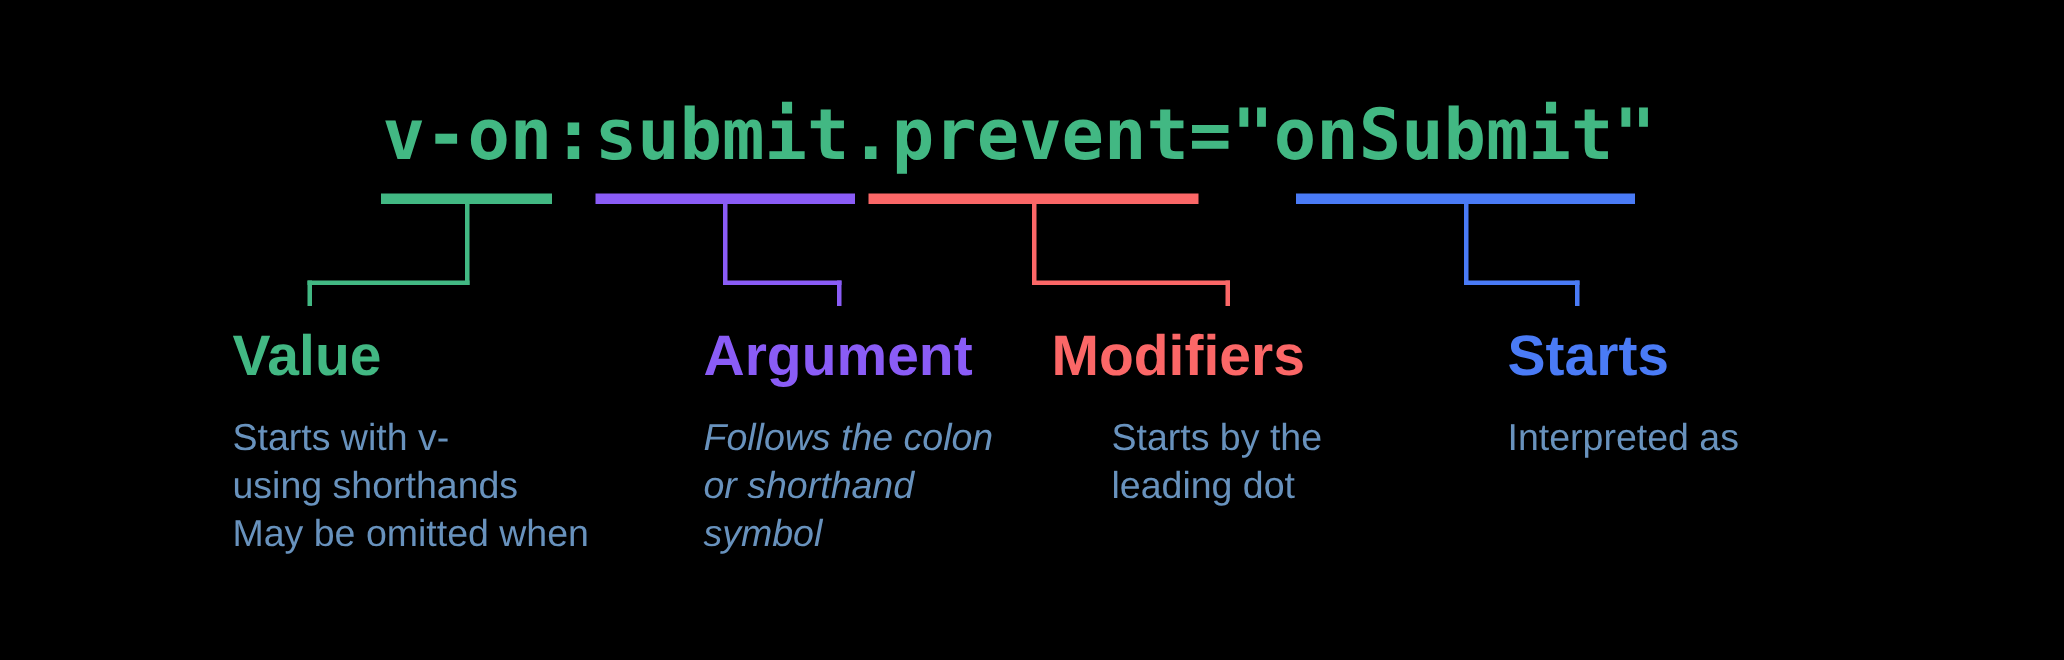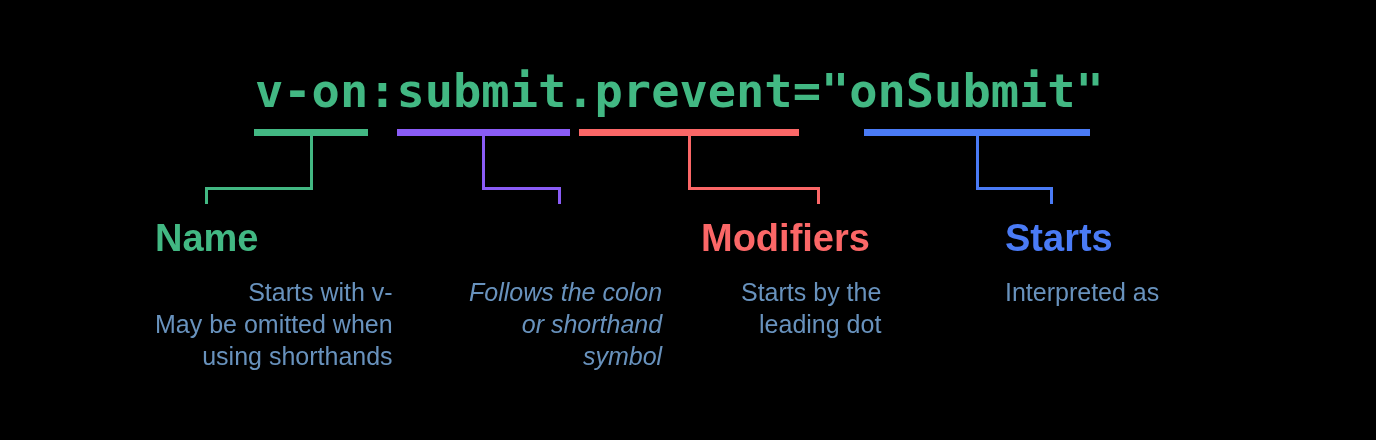--- a/index.html
+++ b/index.html
@@ -59,50 +59,50 @@
   }
   .label-name{left:155px;color:var(--green);}
   .label-argument{left:469px;color:var(--purple);}
   .label-modifiers{left:701px;color:var(--red);}
   .label-value{left:1005px;color:var(--blue);}
   
   .desc{
     position:absolute;top:276px;
     font-size:25px;line-height:32px;
     color:var(--desc);
-    text-align:right;
   }
   .desc div{white-space:nowrap;}
   .desc-name{left:155px;}
   .desc-argument{left:469px;font-style:italic;}
   .desc-modifiers{left:741px;}
   .desc-value{left:1005px;}
 </style>
 </head>
 <body>
 
 <div class="canvas">
 
   <div class="code-line">v-on:submit.prevent="onSubmit"</div>
 
   <div class="bar bar-name"></div>
   <div class="conn-v1 v1-name"></div>
   <div class="conn-h h-name"></div>
   <div class="conn-v2 v2-name"></div>
-  <div class="label label-name">Name</div>
+  <div class="label label-name">Value</div>
   <div class="desc desc-name">
     <div>Starts with v-</div>
+    <div>using shorthands</div>
     <div>May be omitted when</div>
-    <div>using shorthands</div>
   </div>
 
   <div class="bar bar-argument"></div>
   <div class="conn-v1 v1-argument"></div>
   <div class="conn-h h-argument"></div>
   <div class="conn-v2 v2-argument"></div>
+  <div class="label label-argument">Argument</div>
   <div class="desc desc-argument">
     <div>Follows the colon</div>
     <div>or shorthand</div>
     <div>symbol</div>
   </div>
 
   <div class="bar bar-modifiers"></div>
   <div class="conn-v1 v1-modifiers"></div>
   <div class="conn-h h-modifiers"></div>
   <div class="conn-v2 v2-modifiers"></div>

